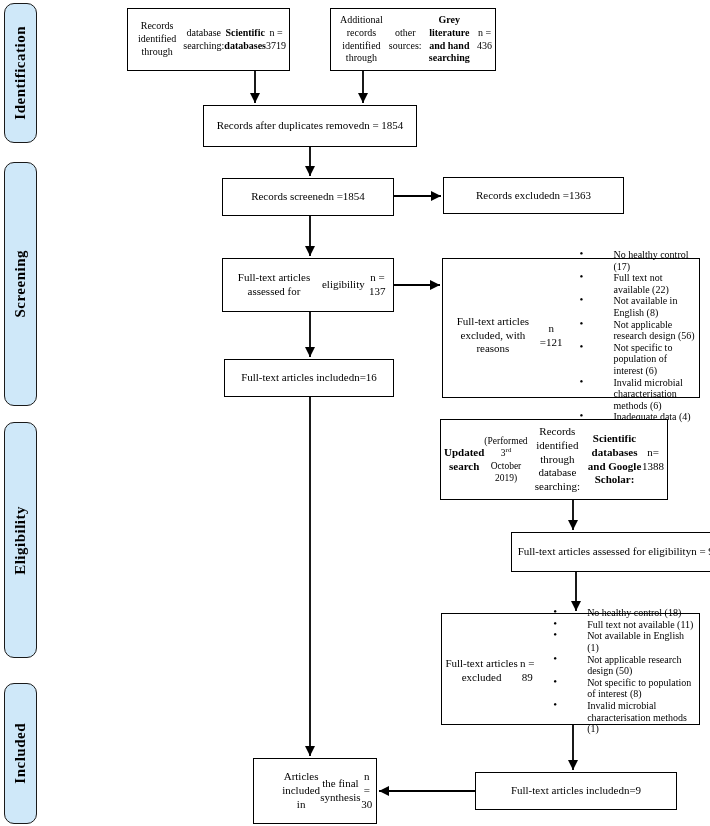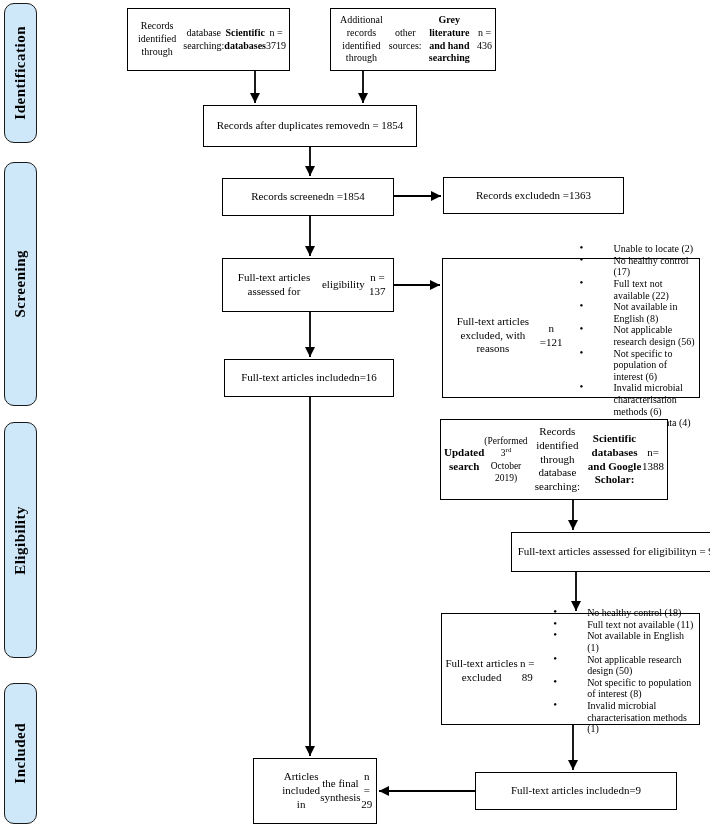--- a/index.html
+++ b/index.html
@@ -106,21 +106,20 @@
   <div class="fbox" style="left:222px;top:258px;width:172px;height:54px;">
     <div>Full-text articles assessed for</div>
     <div>eligibility</div>
     <div>n = 137</div>
   </div>
 
   <div class="fbox" style="left:442px;top:258px;width:258px;height:140px;justify-content:flex-start;padding-top:17px;">
     <div>Full-text articles excluded, with reasons</div>
     <div>n =121</div>
     <ul class="reasons">
-      <li>Unable to locate (2)</li>
       <li>No healthy control (17)</li>
       <li>Full text not available (22)</li>
       <li>Not available in English (8)</li>
       <li>Not applicable research design (56)</li>
       <li>Not specific to population of interest (6)</li>
       <li>Invalid microbial characterisation methods (6)</li>
       <li>Inadequate data (4)</li>
     </ul>
   </div>
 
@@ -151,21 +150,21 @@
       <li>Not available in English (1)</li>
       <li>Not applicable research design (50)</li>
       <li>Not specific to population of interest (8)</li>
       <li>Invalid microbial characterisation methods (1)</li>
     </ul>
   </div>
 
   <div class="fbox" style="left:253px;top:758px;width:124px;height:66px;padding-left:28px;">
     <div>Articles included in</div>
     <div>the final synthesis</div>
-    <div>n = 29</div>
+    <div>n = 30</div>
   </div>
 
   <div class="fbox" style="left:475px;top:772px;width:202px;height:38px;">
     <div>Full-text articles included</div>
     <div>n=9</div>
   </div>
 
 </div>
 
 </body></html>

